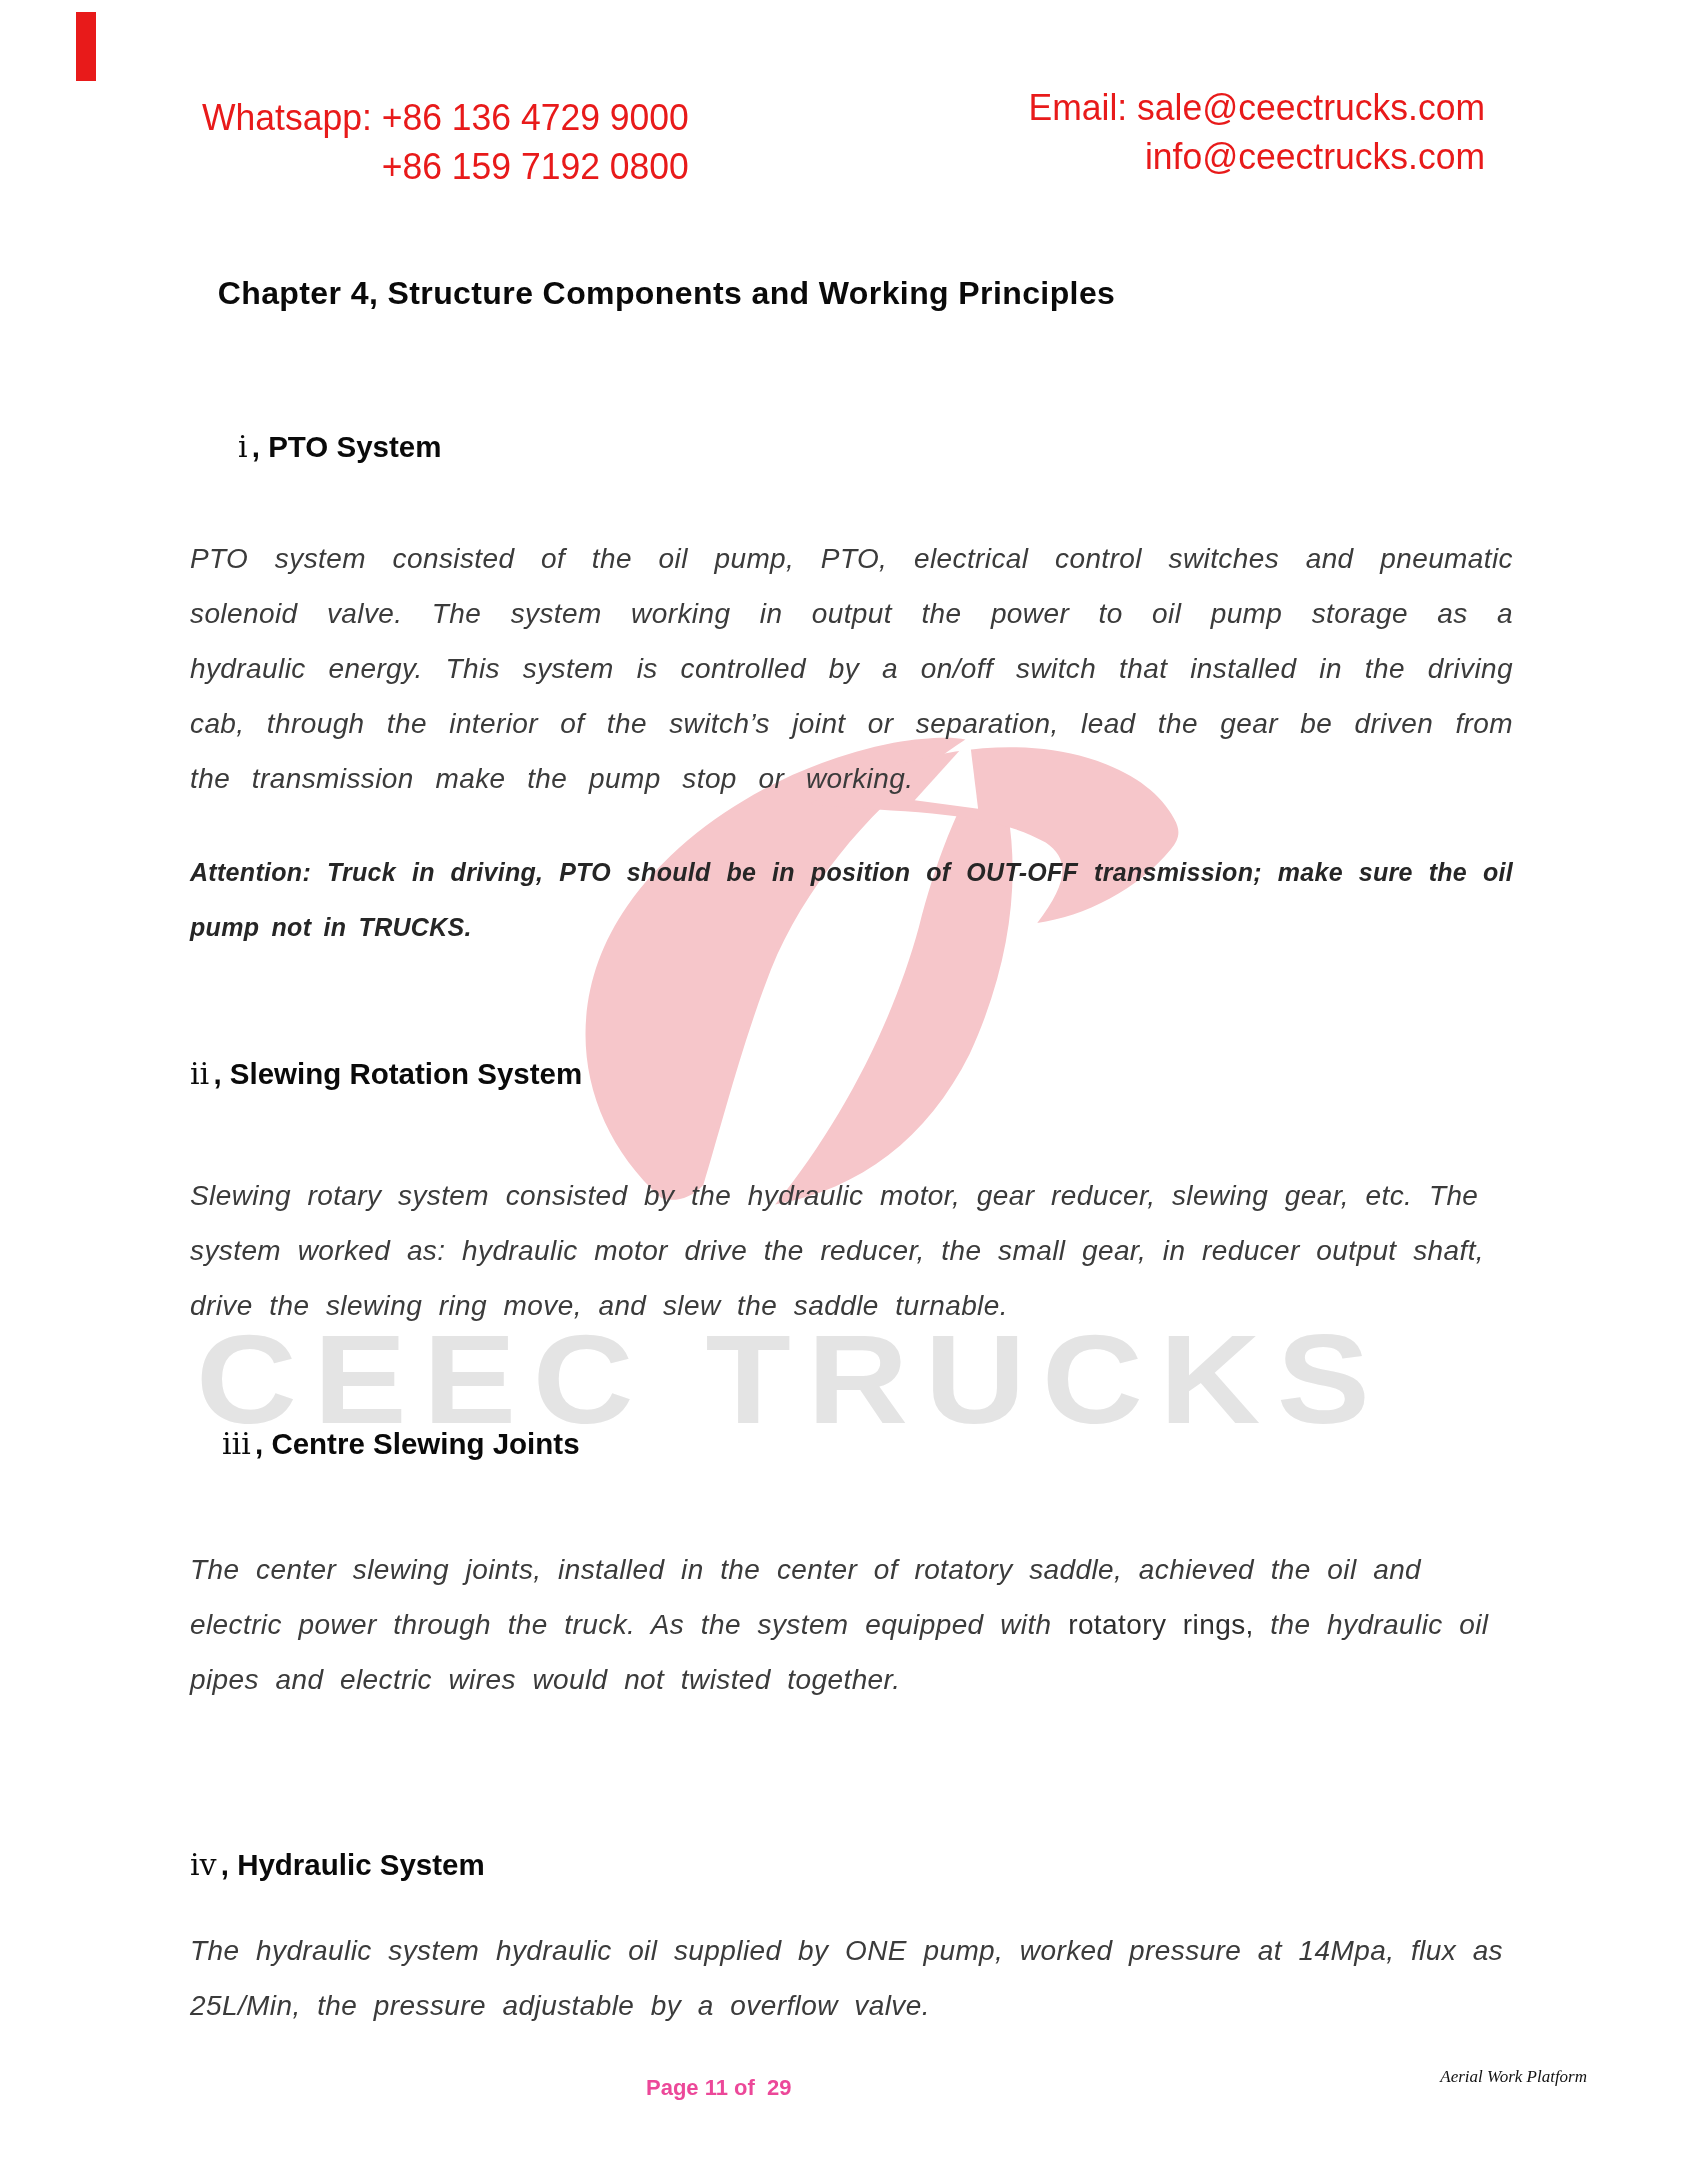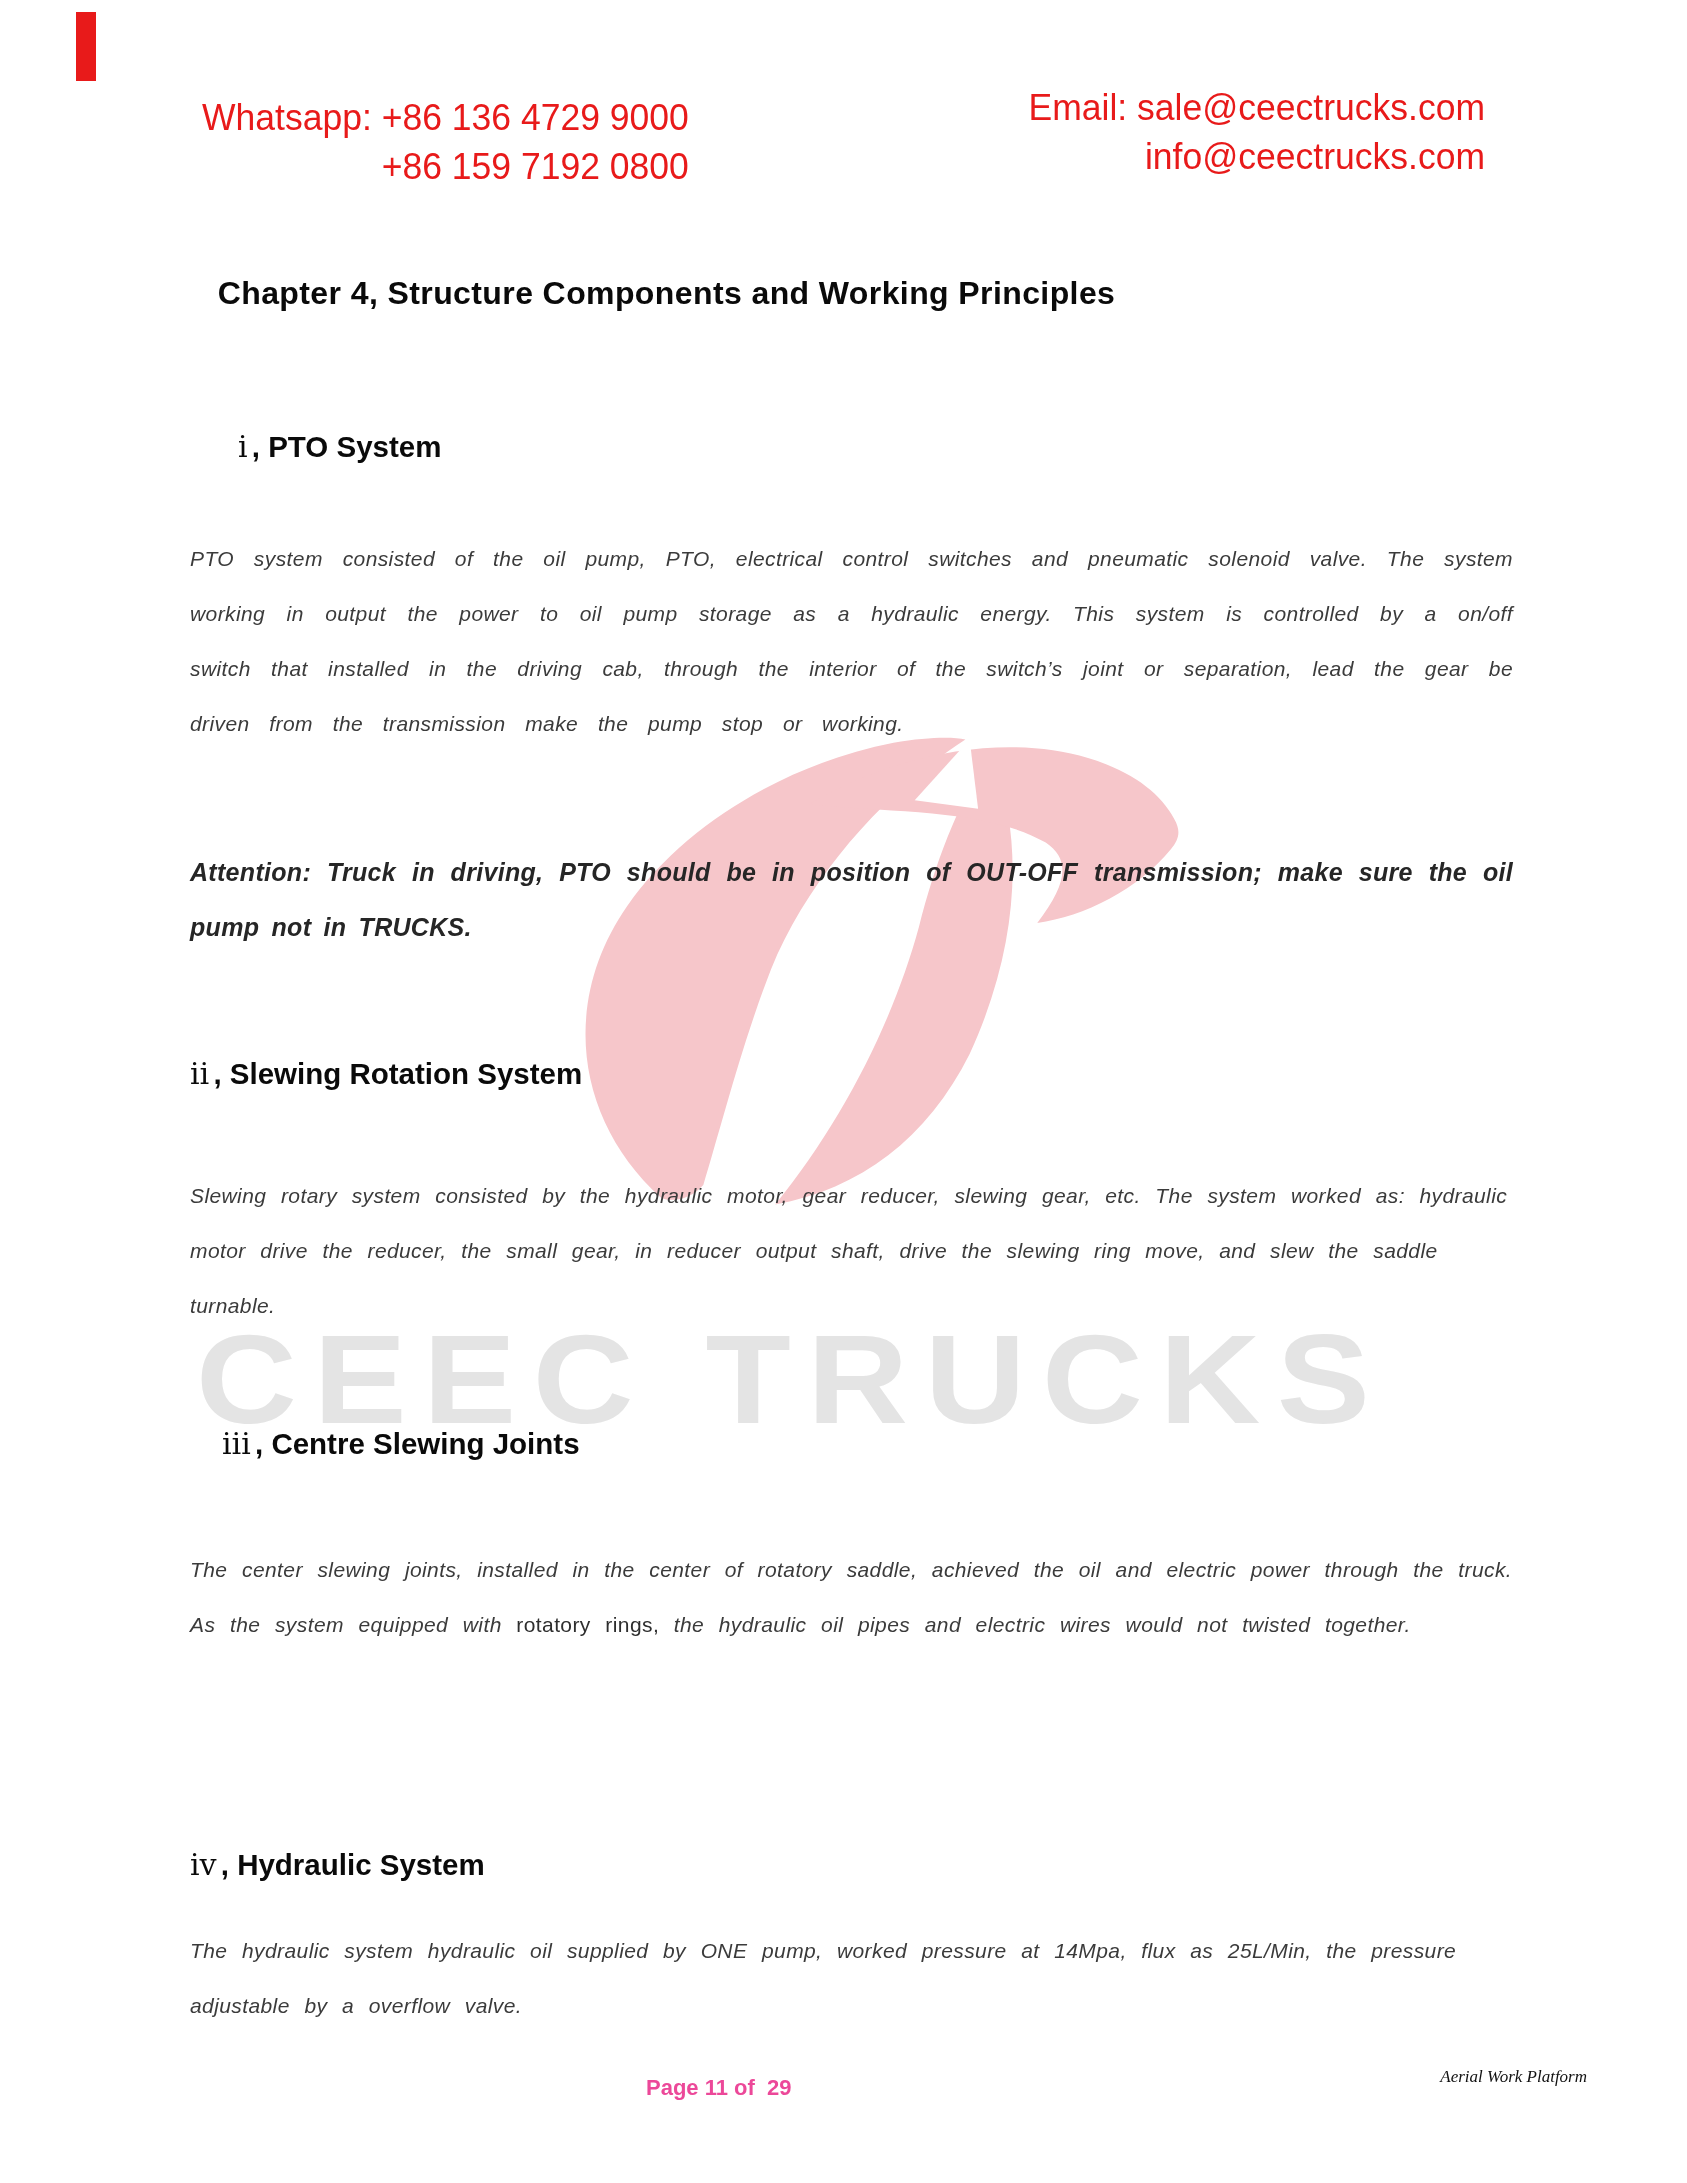--- a/index.html
+++ b/index.html
@@ -21,21 +21,21 @@
   .contact-left{left:202px;top:93px;text-align:right;}
   .contact-right{left:966px;top:83px;text-align:right;width:519px;transform-origin:right top;}
 
   .doc-title{left:0;top:275px;width:1333px;text-align:center;
     font-size:32px;font-weight:700;color:#0a0a0a;letter-spacing:0.4px;}
 
   .heading{font-size:29.5px;font-weight:700;color:#0a0a0a;white-space:nowrap;}
   .heading .roman{font-family:"DejaVu Serif","Liberation Serif",serif;
     font-weight:400;font-size:30px;margin-right:4.2px;}
 
-  .para{left:190px;width:1323px;font-style:italic;font-size:21px;line-height:55px;
+  .para{left:190px;width:1323px;font-style:italic;font-size:28px;line-height:55px;
     color:#3b3b3b;letter-spacing:0.4px;word-spacing:8.4px;text-align:left;}
   .para.justified{text-align:justify;word-spacing:13.5px;}
   .attention{left:190px;width:1323px;font-style:italic;font-weight:700;
     font-size:25px;line-height:55px;color:#262626;letter-spacing:0.3px;
     word-spacing:5px;text-align:justify;}
   .upright{font-style:normal;color:#2e2e2e;}
 
   .wm-text{left:196px;top:1316px;font-size:127px;font-weight:700;color:#e4e4e4;
     letter-spacing:15px;white-space:nowrap;transform:scaleX(1.10);transform-origin:left top;
     line-height:127px;}

